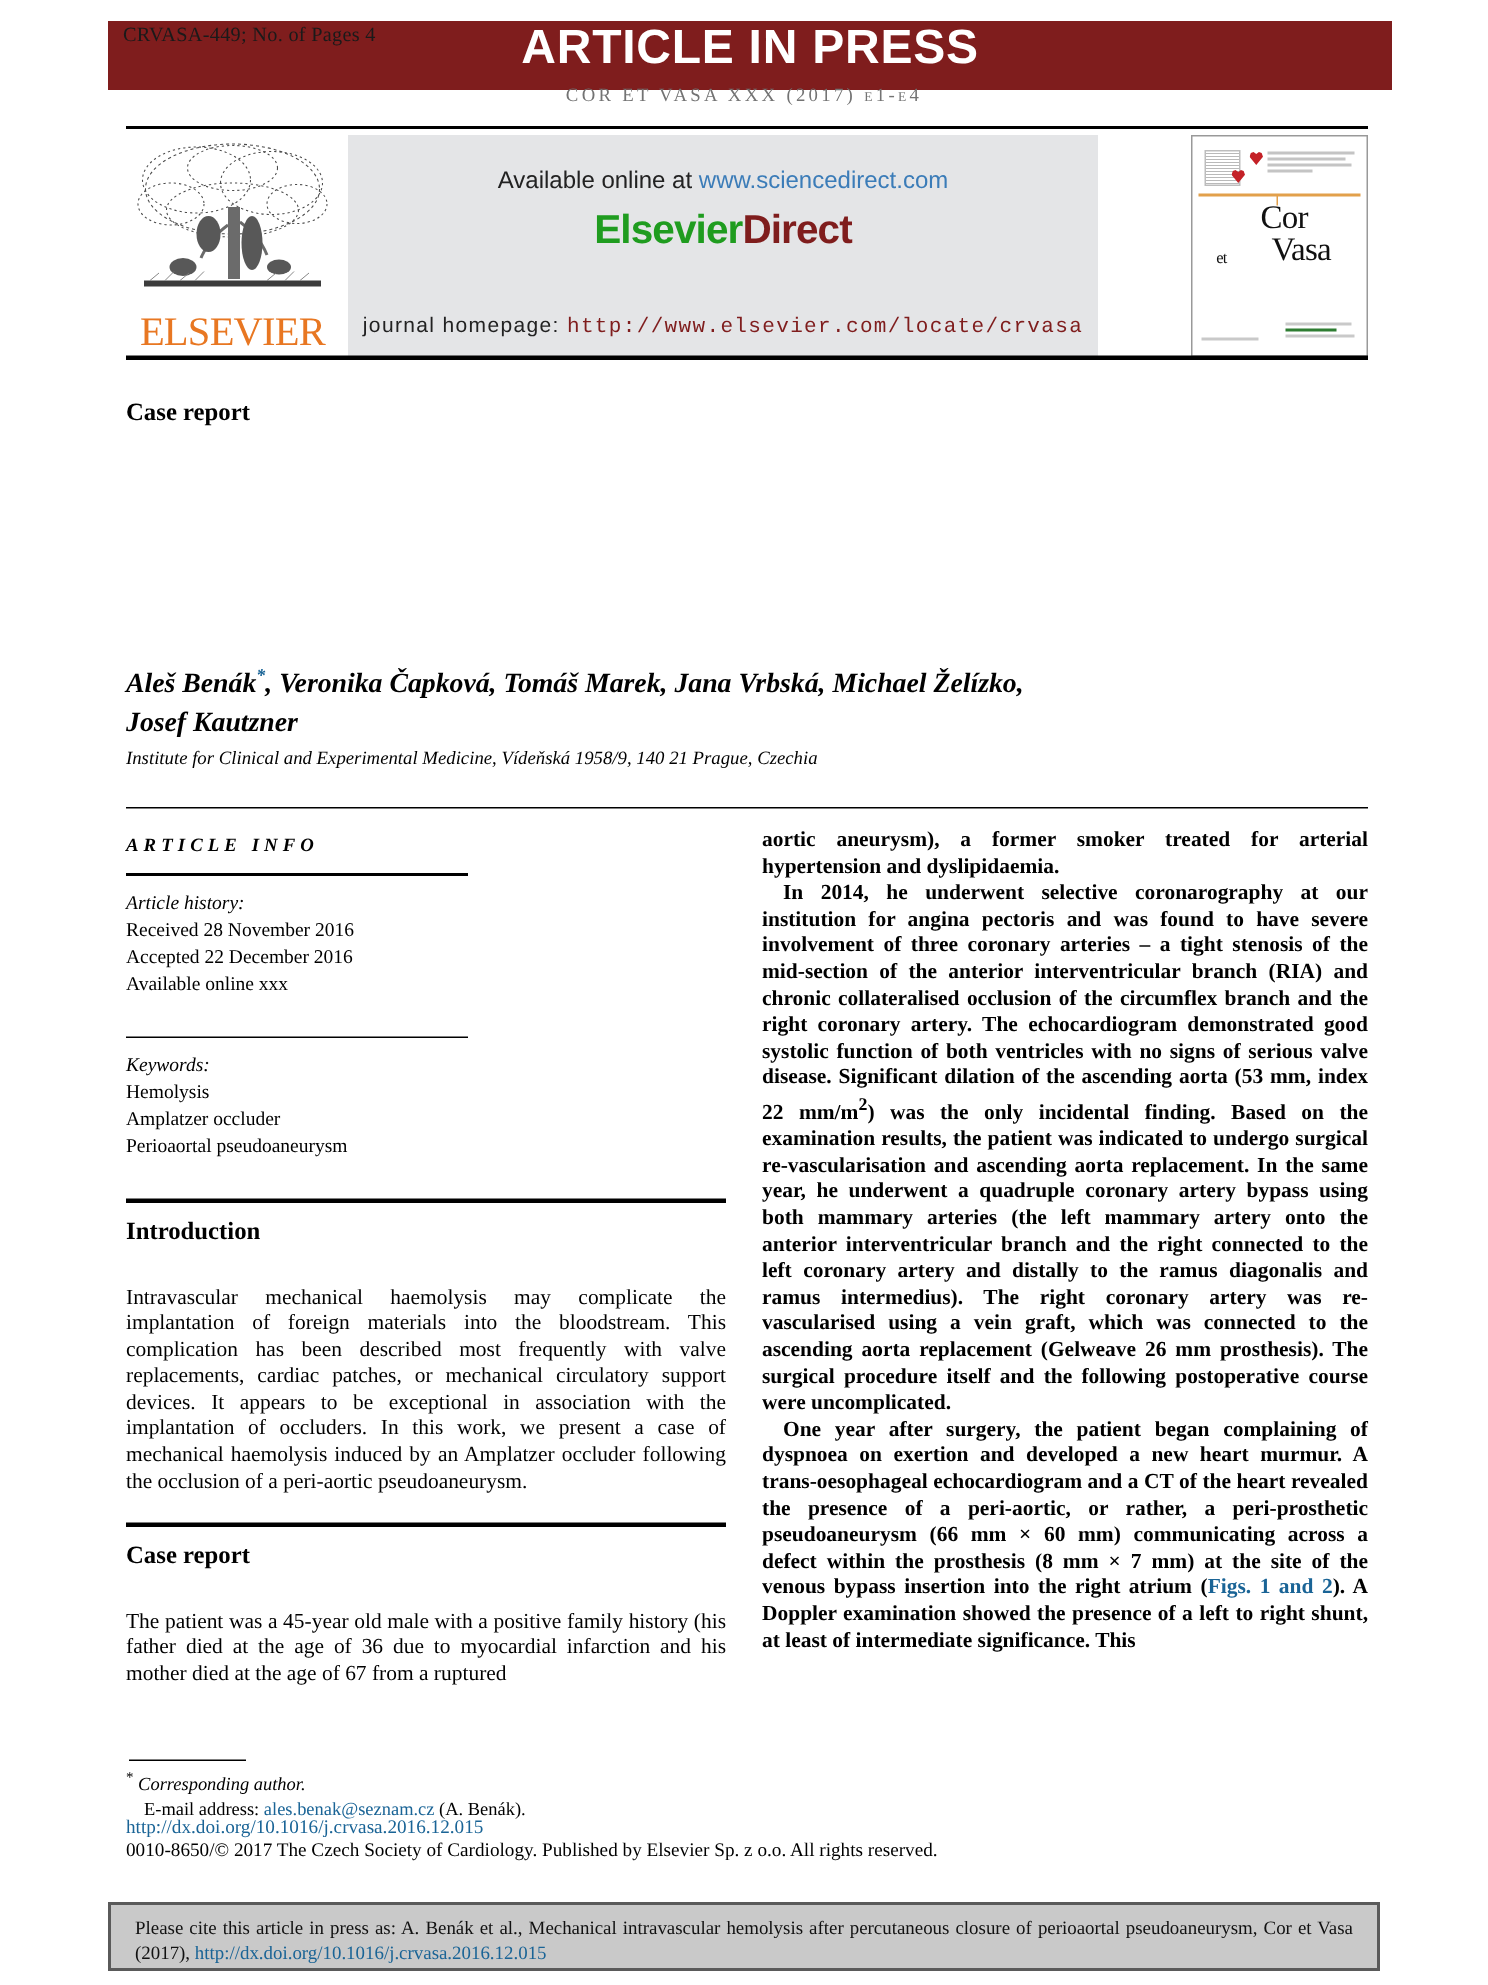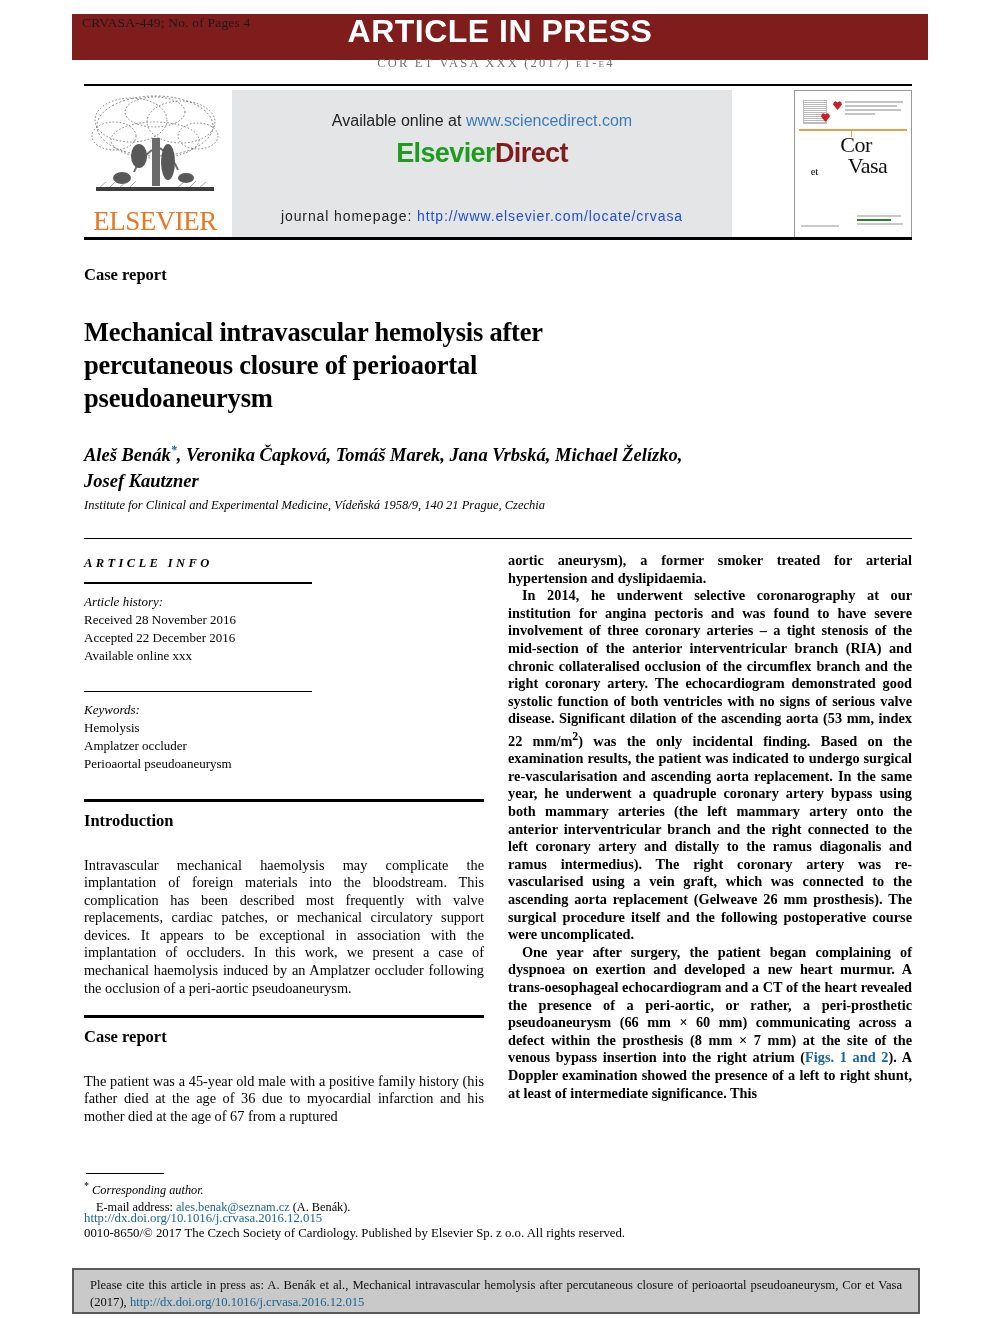--- a/index.html
+++ b/index.html
@@ -160,21 +160,21 @@
   .sd-home {
     position: absolute;
     left: 0; top: 118px;
     width: 500px;
     text-align: center;
     font-family: "Liberation Sans", sans-serif;
     font-size: 14px;
     letter-spacing: 0.9px;
     color: #222;
   }
-  .sd-home .url { color: #1d4ed8; }
+  .sd-home .url { color: #7f1d1d; font-family: Liberation Mono, monospace; }
 
   
   .cover {
     position: absolute;
     left: 710px;
     top: 4px;
     width: 118px;
     height: 148px;
     background: #ffffff;
     border: 1px solid #999;
@@ -539,21 +539,20 @@
       <div class="cover-foot-l">
         <div class="cfl" style="width:38px"></div>
       </div>
     </div>
 
   </div>
 
   <div class="rule-bottom"></div>
 
   <div class="section-label">Case report</div>
-  <h1 class="article-title">Mechanical intravascular hemolysis after percutaneous closure of perioaortal pseudoaneurysm</h1>
 
   <div class="authors">
     <span>Aleš Benák</span><sup>*</sup><span>, Veronika Čapková, Tomáš Marek, Jana Vrbská,</span>
     <span>Michael Želízko, Josef Kautzner</span>
   </div>
 
   <div class="affiliation">Institute for Clinical and Experimental Medicine, Vídeňská 1958/9, 140 21 Prague, Czechia</div>
 
   <div class="rule-afterhead"></div>
 

